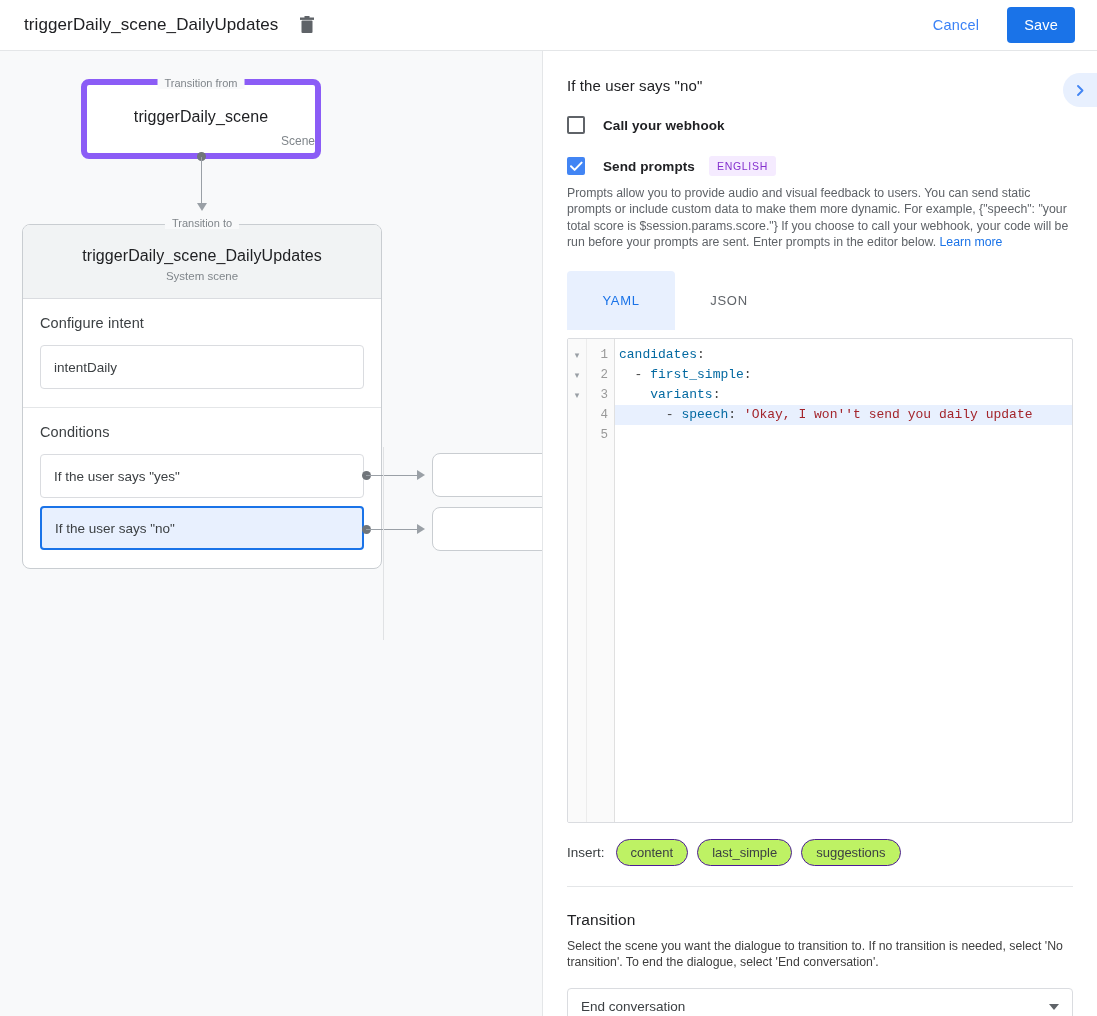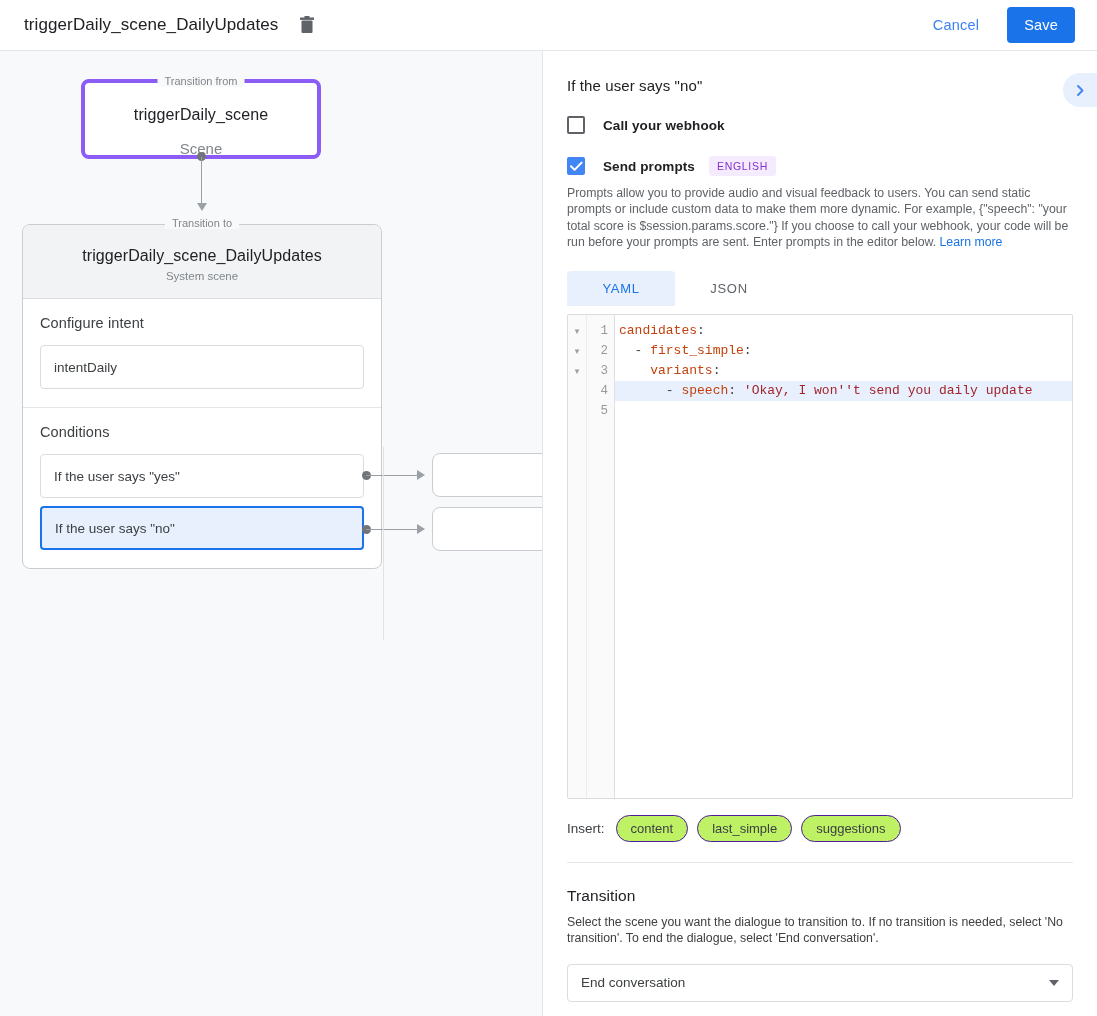--- a/index.html
+++ b/index.html
@@ -39,33 +39,33 @@
     margin-left: 14px; margin-right: 6px; letter-spacing: .2px;
   }
 
   
   .canvas {
     position: absolute; top: 51px; left: 0; width: 542px; height: 965px;
     background: #f8f9fa; overflow: hidden;
   }
   .node-from {
     position: absolute; left: 81px; top: 28px; width: 240px; height: 80px;
-    background: #fff; border: 4px solid #8b5cf6; border-radius: 8px;
+    background: #fff; border: 6px solid #8b5cf6; border-radius: 8px;
   }
   .node-legend {
     position: absolute; top: -8px; left: 50%; transform: translateX(-50%);
     background: #f8f9fa; padding: 0 7px;
     font-size: 11px; color: #80868b; white-space: nowrap;
   }
   .node-title {
     text-align: center; font-size: 16px; color: #202124;
     margin-top: 23px; letter-spacing: .1px;
   }
   .node-sub {
-    text-align: center; font-size: 15px; color: #80868b; margin-top: 16px;
+    text-align: right; font-size: 12px; color: #80868b; margin-top: 8px;
   }
 
   .edge-dot {
     position: absolute; width: 9px; height: 9px; border-radius: 50%;
     background: #70757a;
   }
   .edge-line {
     position: absolute; background: #9aa0a6;
   }
   .arrow-down {
@@ -155,21 +155,21 @@
     font-size: 10.5px; letter-spacing: .7px; padding: 4px 8px; border-radius: 3px;
   }
   .help-text {
     font-size: 12.3px; color: #5f6368; line-height: 16.3px;
     margin-top: 9px; max-width: 512px;
   }
   .help-link { color: #1a73e8; text-decoration: none; cursor: pointer; }
 
   .tabs { display: flex; margin-top: 21px; }
   .tab {
-    width: 108px; text-align: center; padding: 10px 0;
+    width: 108px; text-align: center; padding: 22px 0;
     font-size: 13px; letter-spacing: .7px; color: #5f6368; cursor: pointer;
     border-radius: 4px 4px 0 0;
   }
   .tab.active { background: #e8f0fe; color: #1a73e8; }
 
   .editor {
     margin-top: 8px; border: 1px solid #dadce0; border-radius: 2px;
     height: 485px; display: flex; background: #fff; overflow: hidden;
   }
   .gutter-fold {
@@ -182,21 +182,21 @@
     text-align: right; padding-right: 6px;
     font-family: "Liberation Mono", monospace;
   }
   .gutter-fold div, .gutter-num div { height: 20px; line-height: 20px; }
   .code {
     flex: 1; padding-top: 6px; font-family: "Liberation Mono", monospace;
     font-size: 13px; white-space: pre; overflow: hidden;
   }
   .code .ln { height: 20px; line-height: 20px; padding-left: 4px; }
   .code .ln.hl { background: #e8f0fe; }
-  .c-key { color: #c2410c; }
+  .c-key { color: #0369a1; }
   .c-punct { color: #444; }
   .c-str { color: #a3242b; }
 
   .insert-row {
     display: flex; align-items: center; margin-top: 16px; gap: 9px;
   }
   .insert-label { font-size: 13.5px; color: #3c4043; margin-right: 2px; }
   .chip {
     border: 1px solid #4c1d95; border-radius: 14px; padding: 5px 14px;
     font-size: 13px; color: #3c4043; cursor: pointer; background: #bef264;

